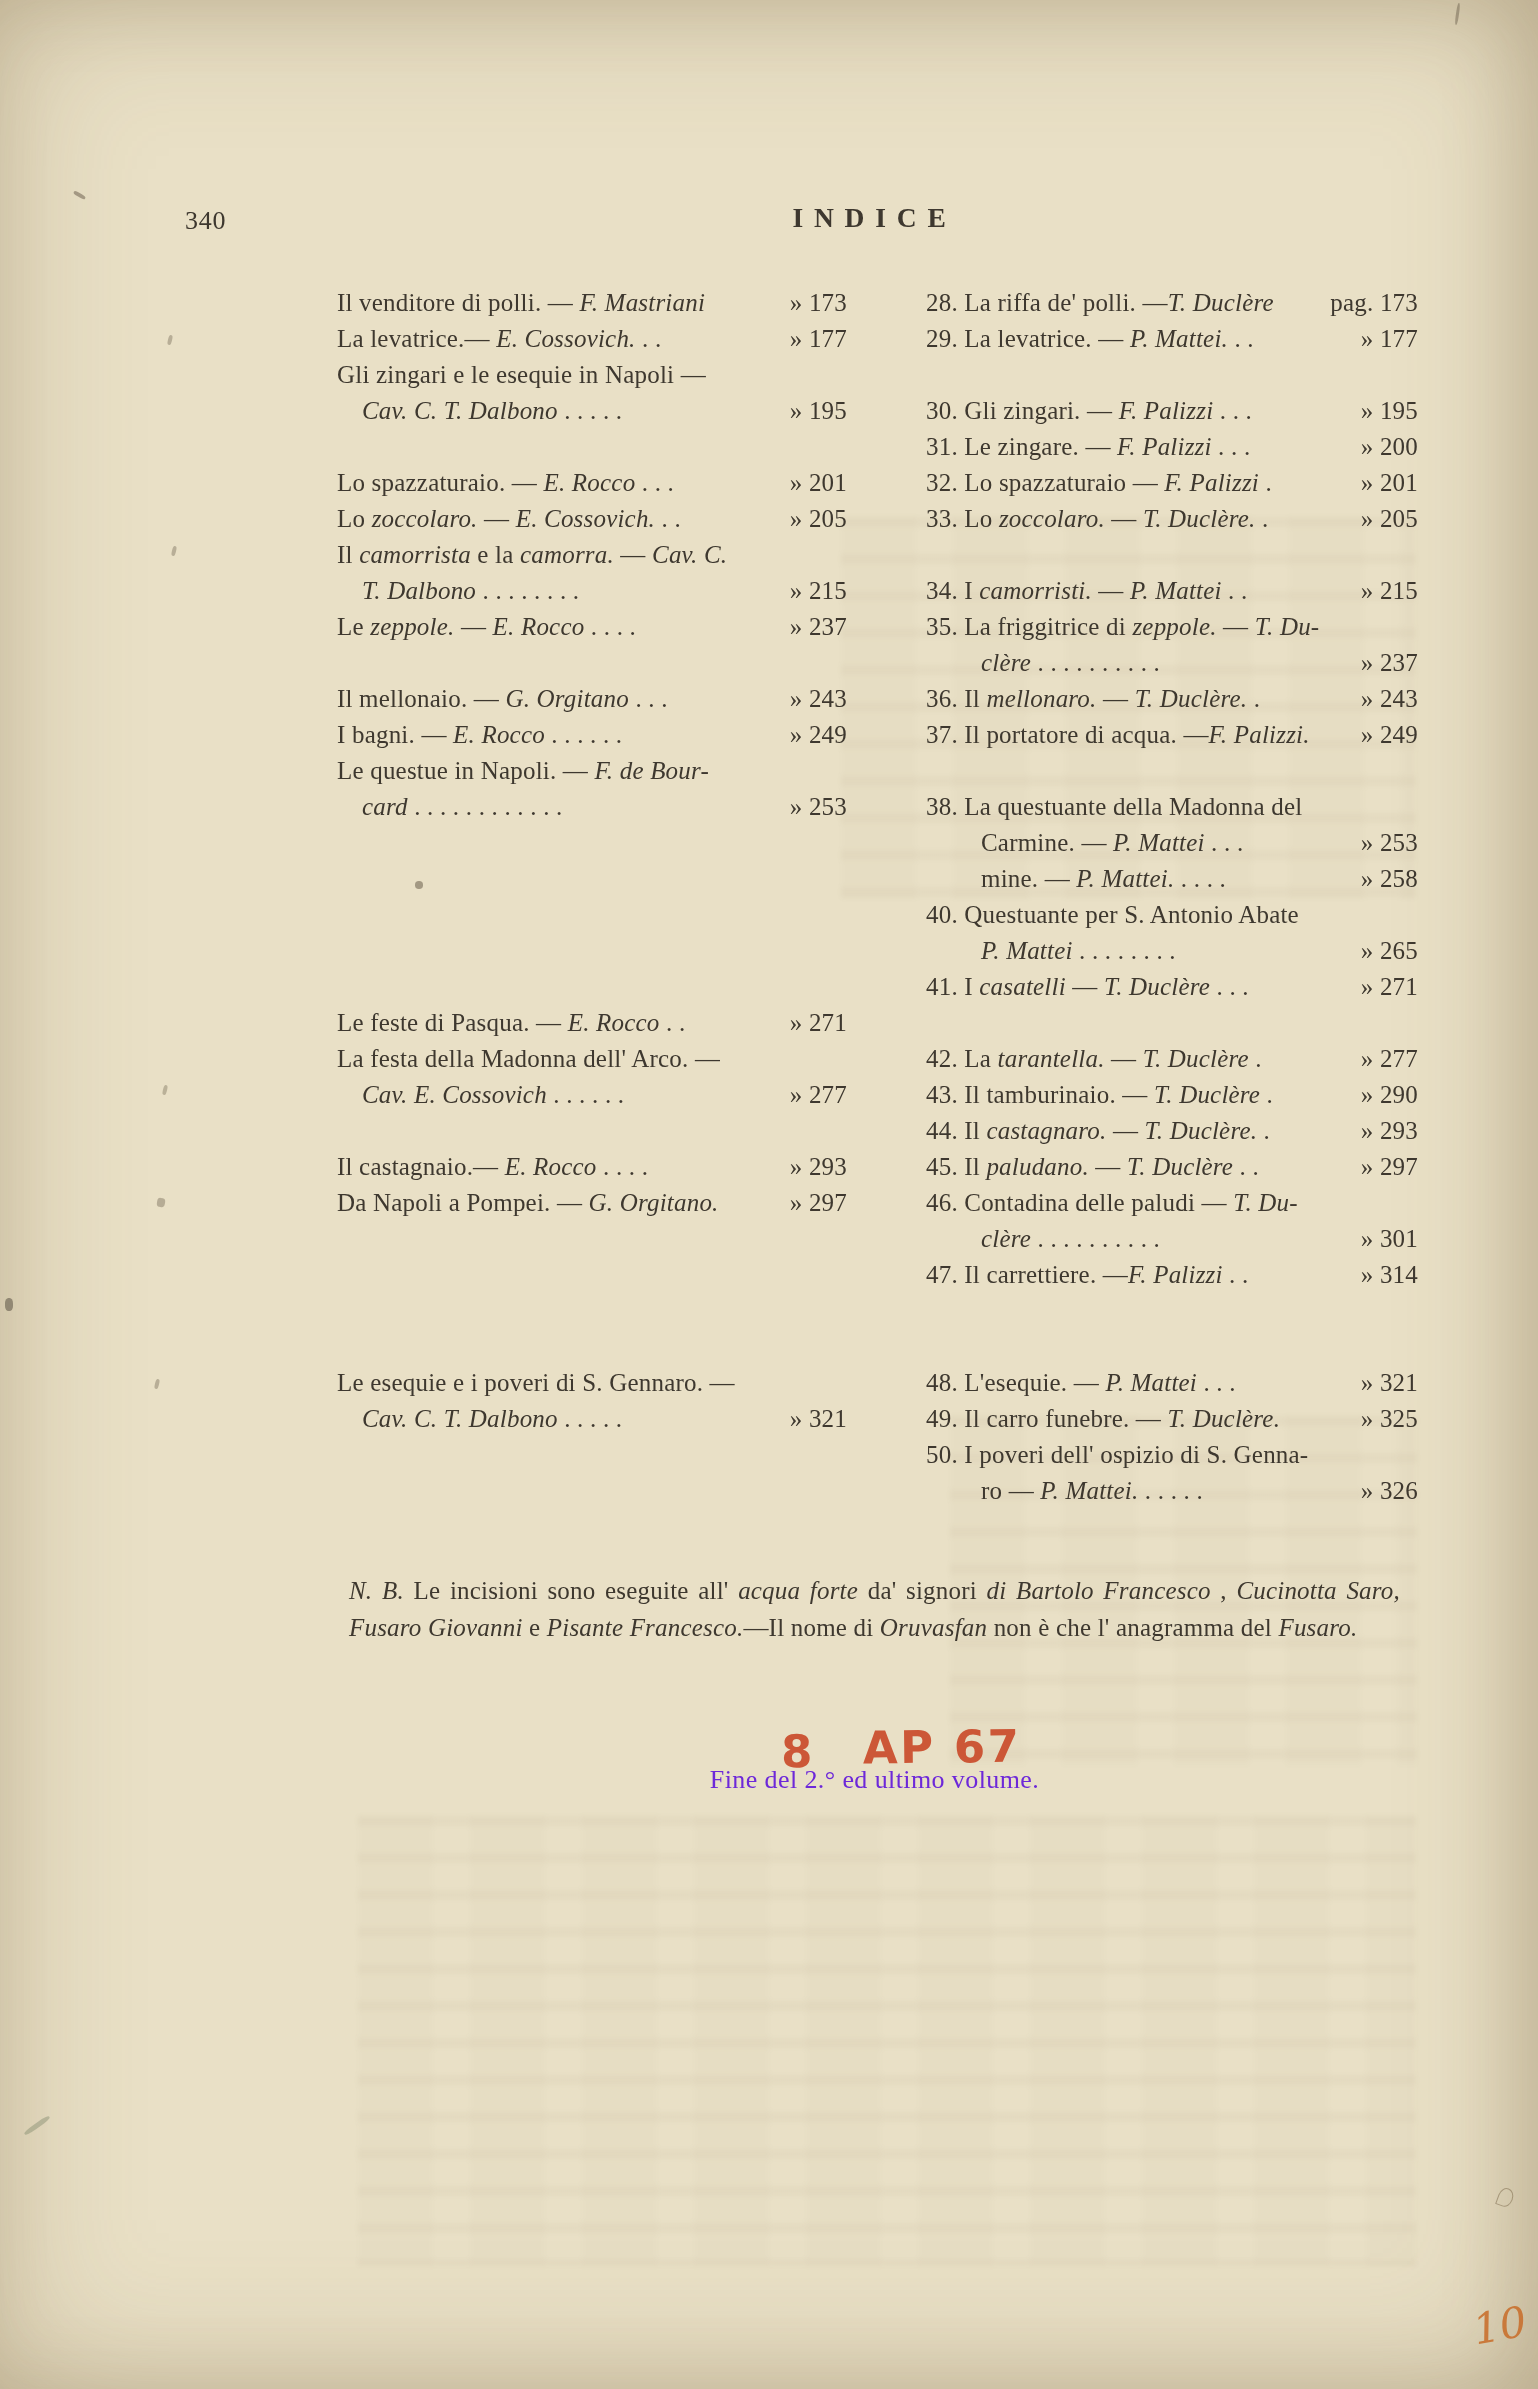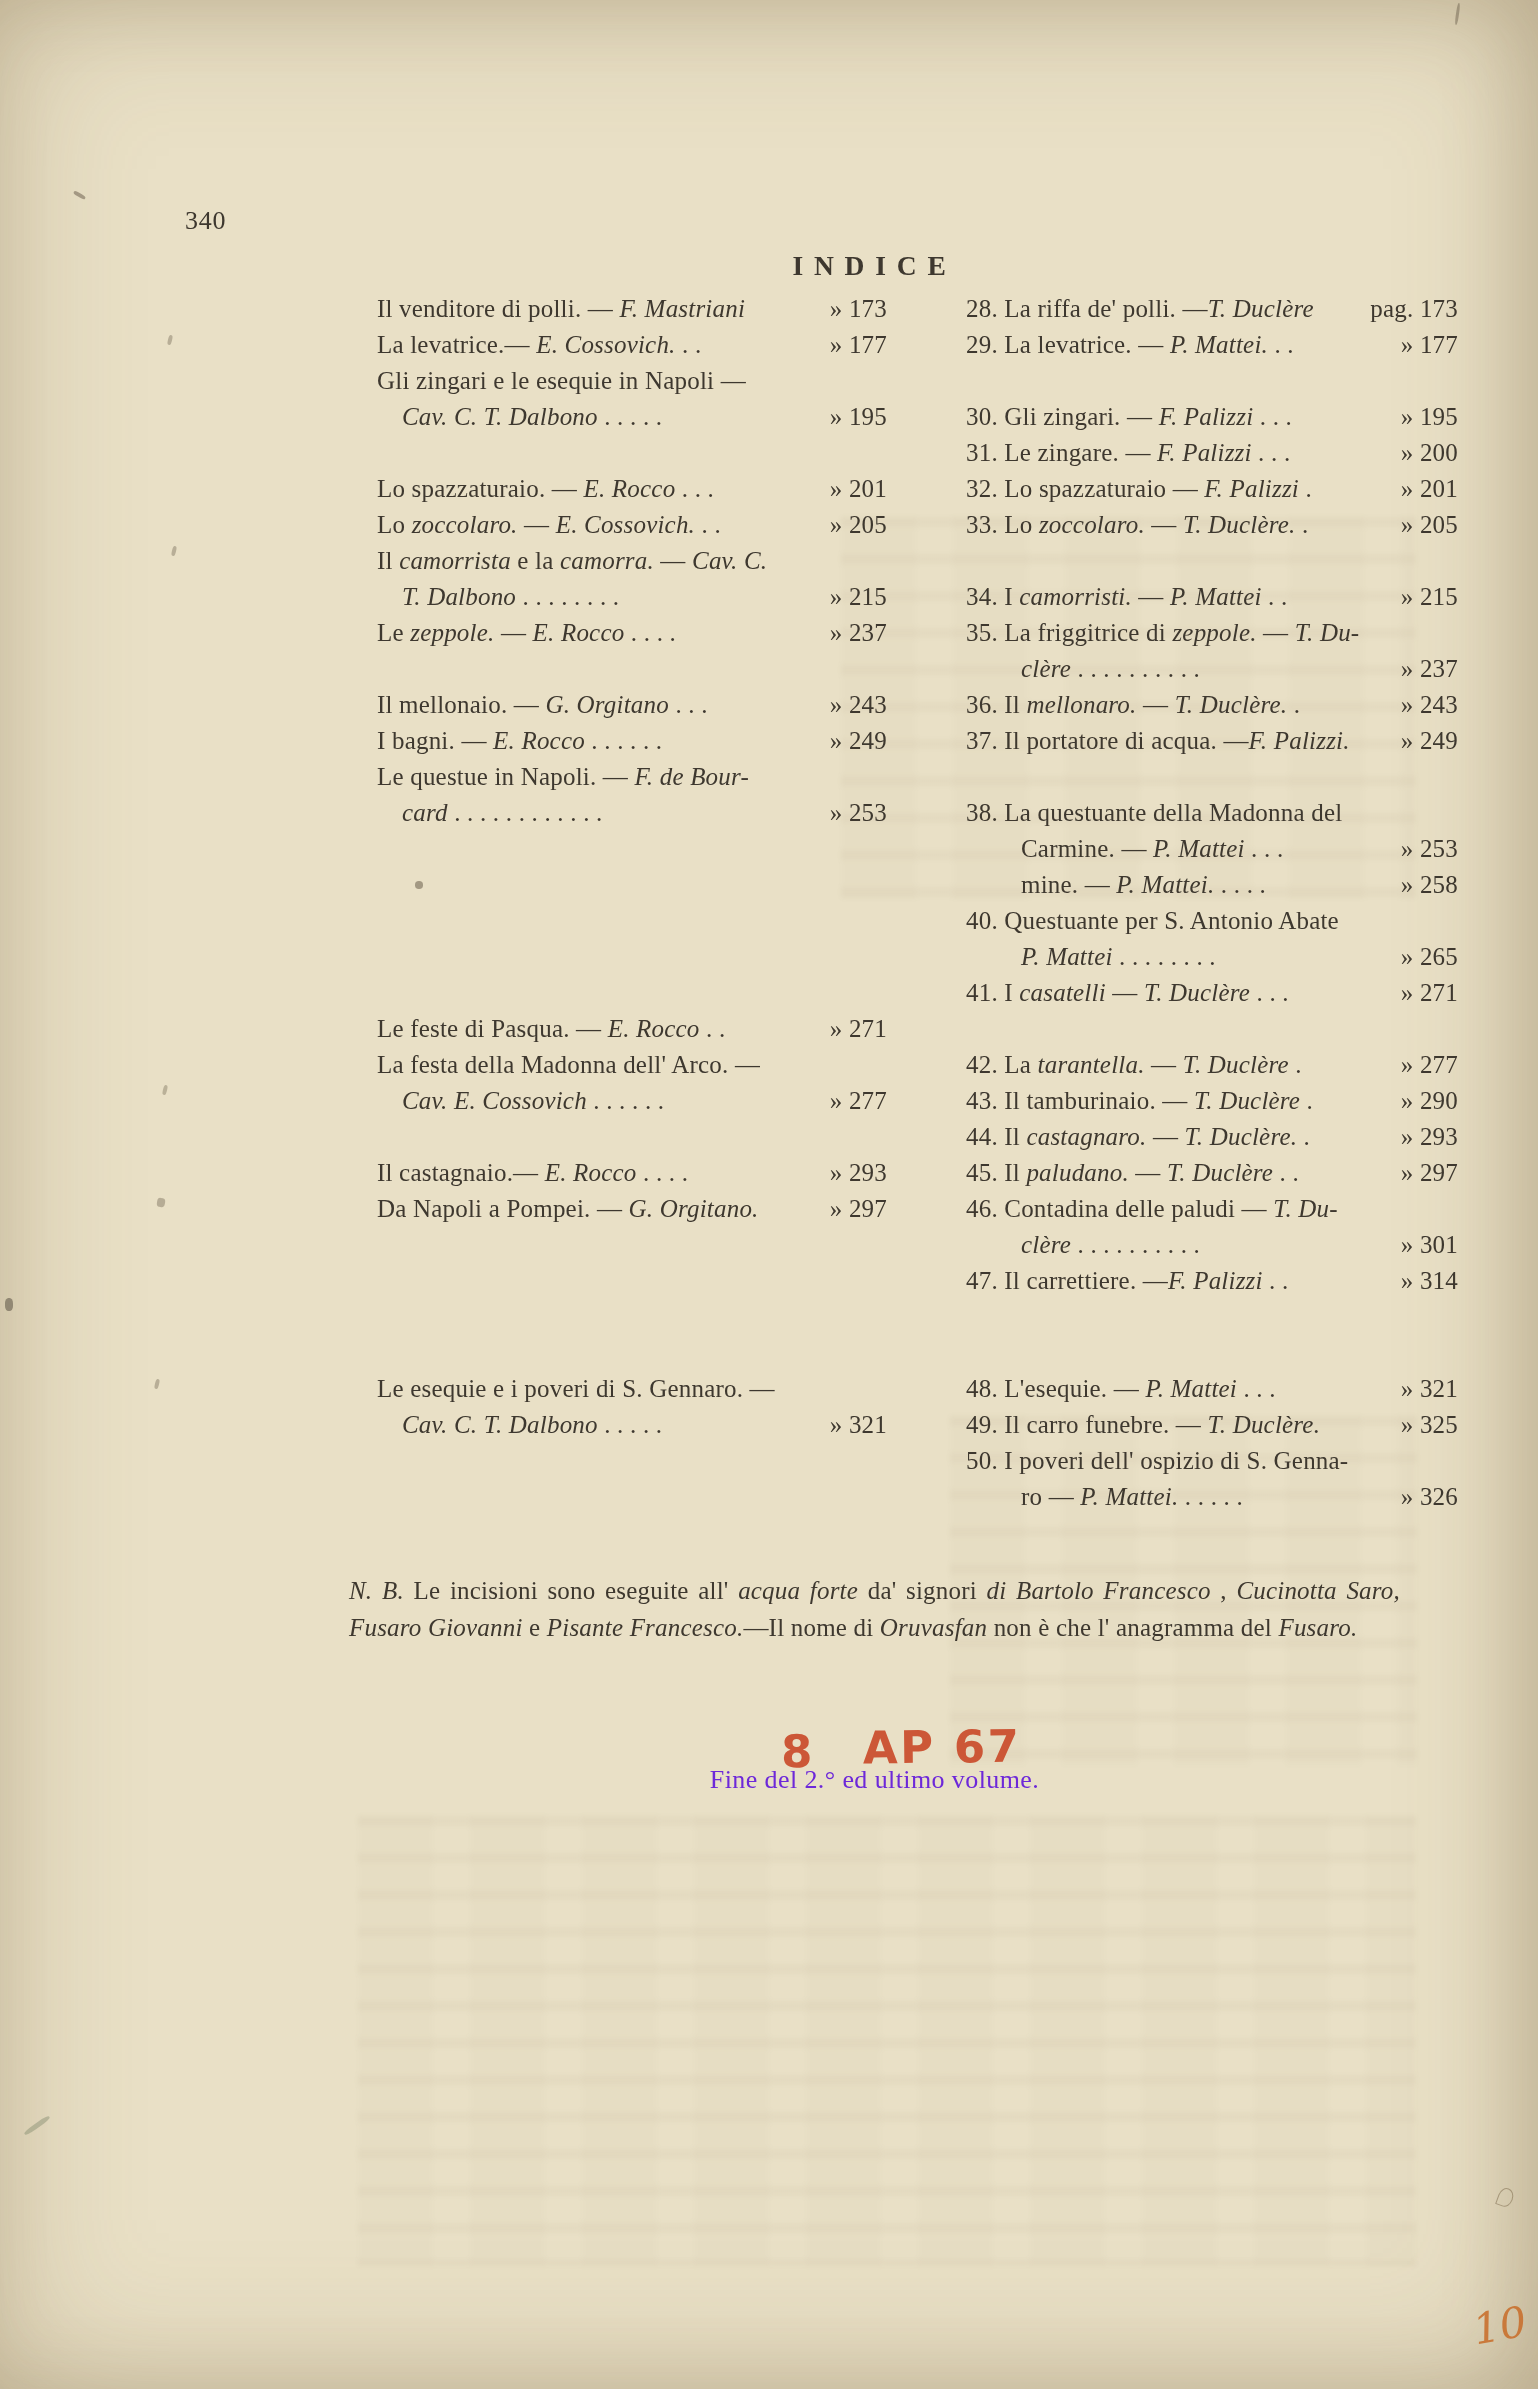--- a/index.html
+++ b/index.html
@@ -15,22 +15,22 @@
       radial-gradient(ellipse at 92% 85%, rgba(150,120,70,.20), transparent 50%),
       radial-gradient(ellipse at 5% 96%, rgba(140,115,70,.22), transparent 40%),
       radial-gradient(circle at 28% 18%, rgba(185,165,125,.10), transparent 20%),
       radial-gradient(circle at 70% 62%, rgba(185,165,125,.10), transparent 22%),
       linear-gradient(90deg, #ddd2b4 0, #e8e0c6 5%, #ece5cf 45%, #e7decration 0, #e7dec2 86%, #d4c7a3 100%);
     background-color:var(--paper, #e9e0c6);
     box-shadow: inset 0 0 142px rgba(118,96,56,.30), inset -25px 0 75px rgba(110,90,55,.18);
   }
   .folio{position:absolute;left:185px;top:206px;font-size:26px;letter-spacing:0.8px;}
   .header-title{position:absolute;left:333px;width:1083px;top:202px;text-align:center;
-    font-size:27.5px;font-weight:bold;letter-spacing:10.8px;margin-top:48px;}
-  .col{position:absolute;top:291px;margin-left:40px;}
+    font-size:27.5px;font-weight:bold;letter-spacing:10.8px;}
+  .col{position:absolute;top:285px;}
   .col-left{left:337px;width:510px;}
   .col-right{left:926px;width:492px;}
   .ln{display:flex;justify-content:space-between;height:36px;line-height:36px;
     font-size:25px;white-space:nowrap;letter-spacing:0.2px;}
   .ln .t{flex:0 1 auto;overflow:hidden;}
   .ln .r{flex:0 0 auto;margin-left:8.3px;}
   .col-left .ind .t{padding-left:25px;}
   .col-right .ind .t{padding-left:55px;}
   .it{font-style:italic;}
   .nb{position:absolute;left:333px;top:1556px;width:1083px;}

